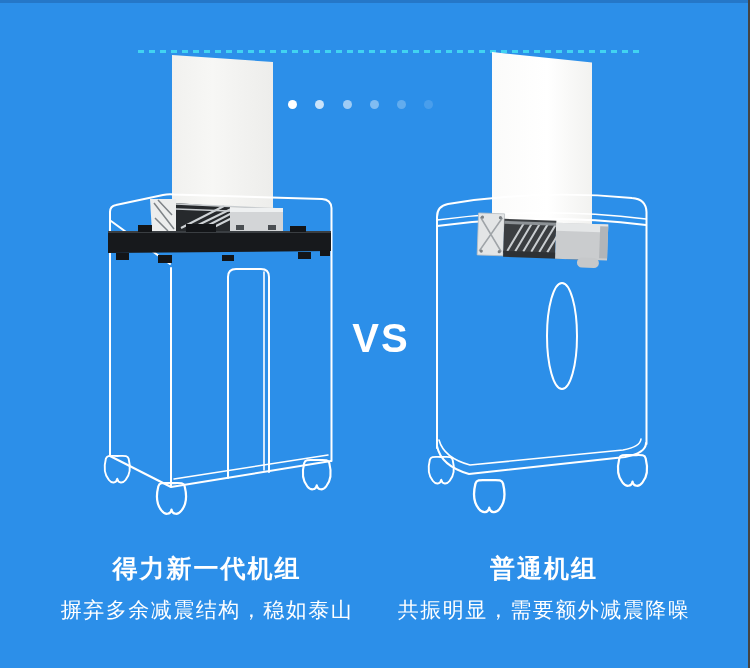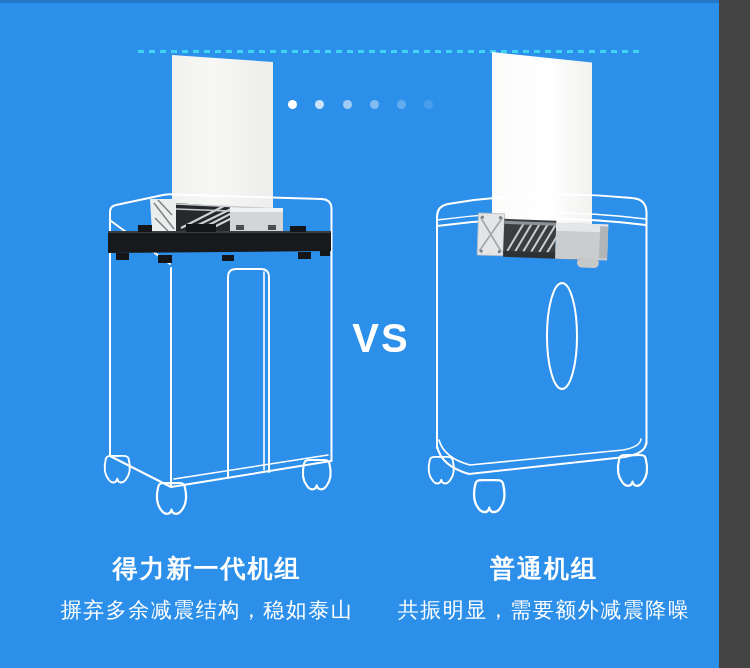--- a/index.html
+++ b/index.html
@@ -1,20 +1,19 @@
 <!DOCTYPE html>
 <html style="--background: #2c8fe9; --top_edge: #2577c8; --dashed_line: #41d3f2; --text: #ffffff; --paper: #f8f8f6;"><head>
 <meta charset="utf-8">
 <style>
   html,body{margin:0;padding:0;background:#444;}
   .stage{
-    position:relative;width:691px;height:668px;overflow:hidden;
+    position:relative;width:748px;height:668px;overflow:hidden;
     background:var(--background,#2c8fe9);
     font-family:"Liberation Sans","DejaVu Sans",sans-serif;
-    padding-left:28px;
   }
   .top-edge{position:absolute;left:0;top:0;width:750px;height:3px;background:var(--top_edge,#2577c8);}
   .dashed-divider{
     position:absolute;left:138px;top:50px;width:502px;height:3px;
     background:repeating-linear-gradient(90deg,var(--dashed_line,#41d3f2) 0 6px,transparent 6px 11px);
   }
   .dot{position:absolute;top:100px;width:9px;height:9px;border-radius:50%;background:#fff;}
   .paper{position:absolute;transform-origin:top left;}
   .paper-left{left:172px;top:55px;width:101px;height:178px;transform:skewY(4deg);
     background:linear-gradient(90deg,#f1f1ef 0%,#f7f7f5 40%,#ededeb 100%);}

